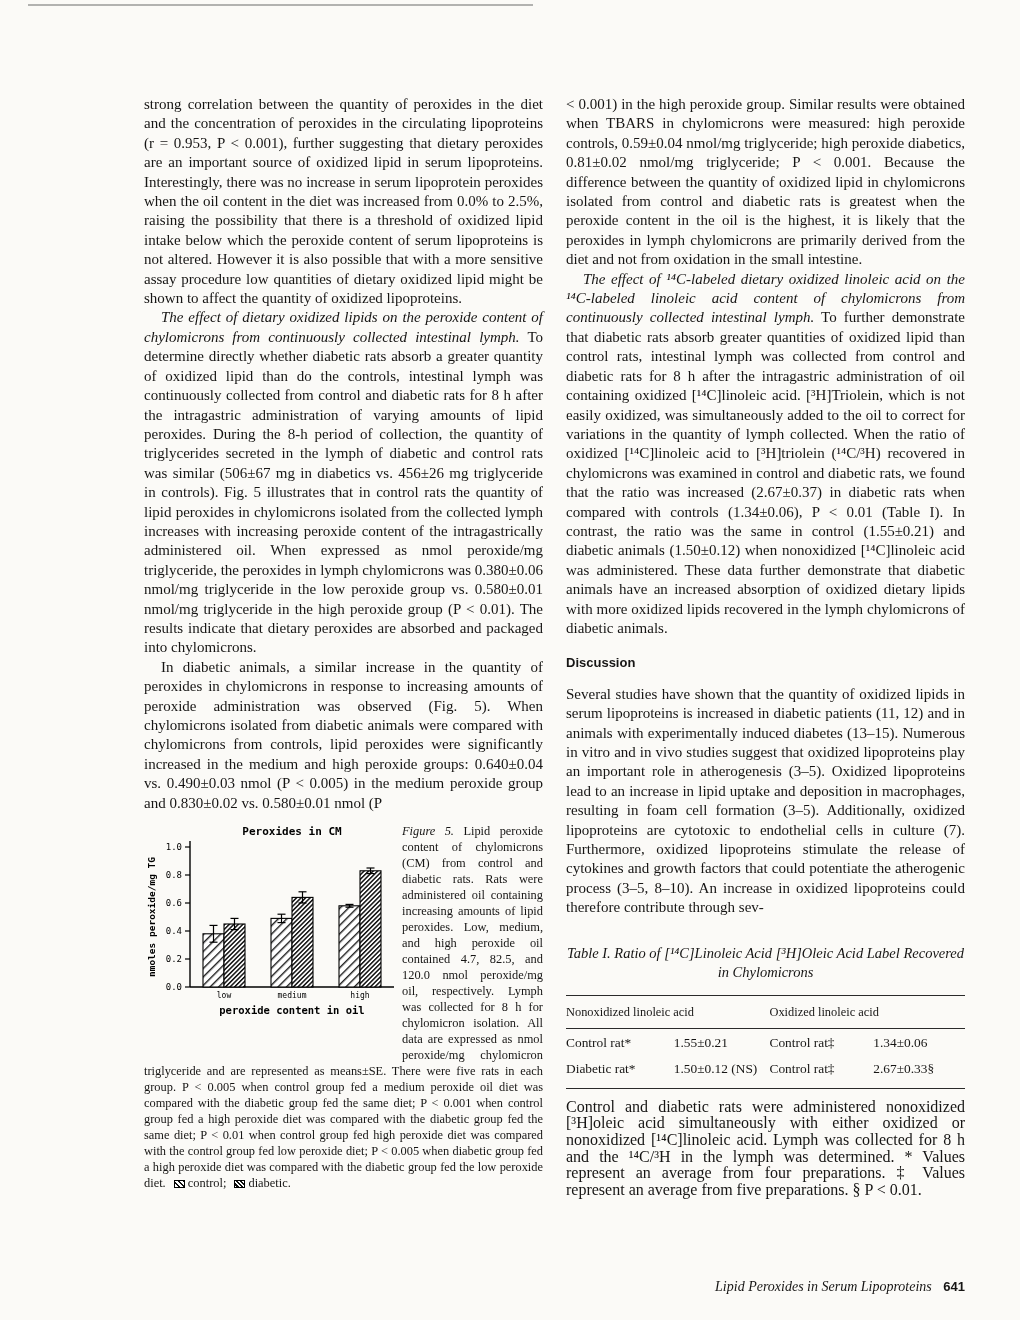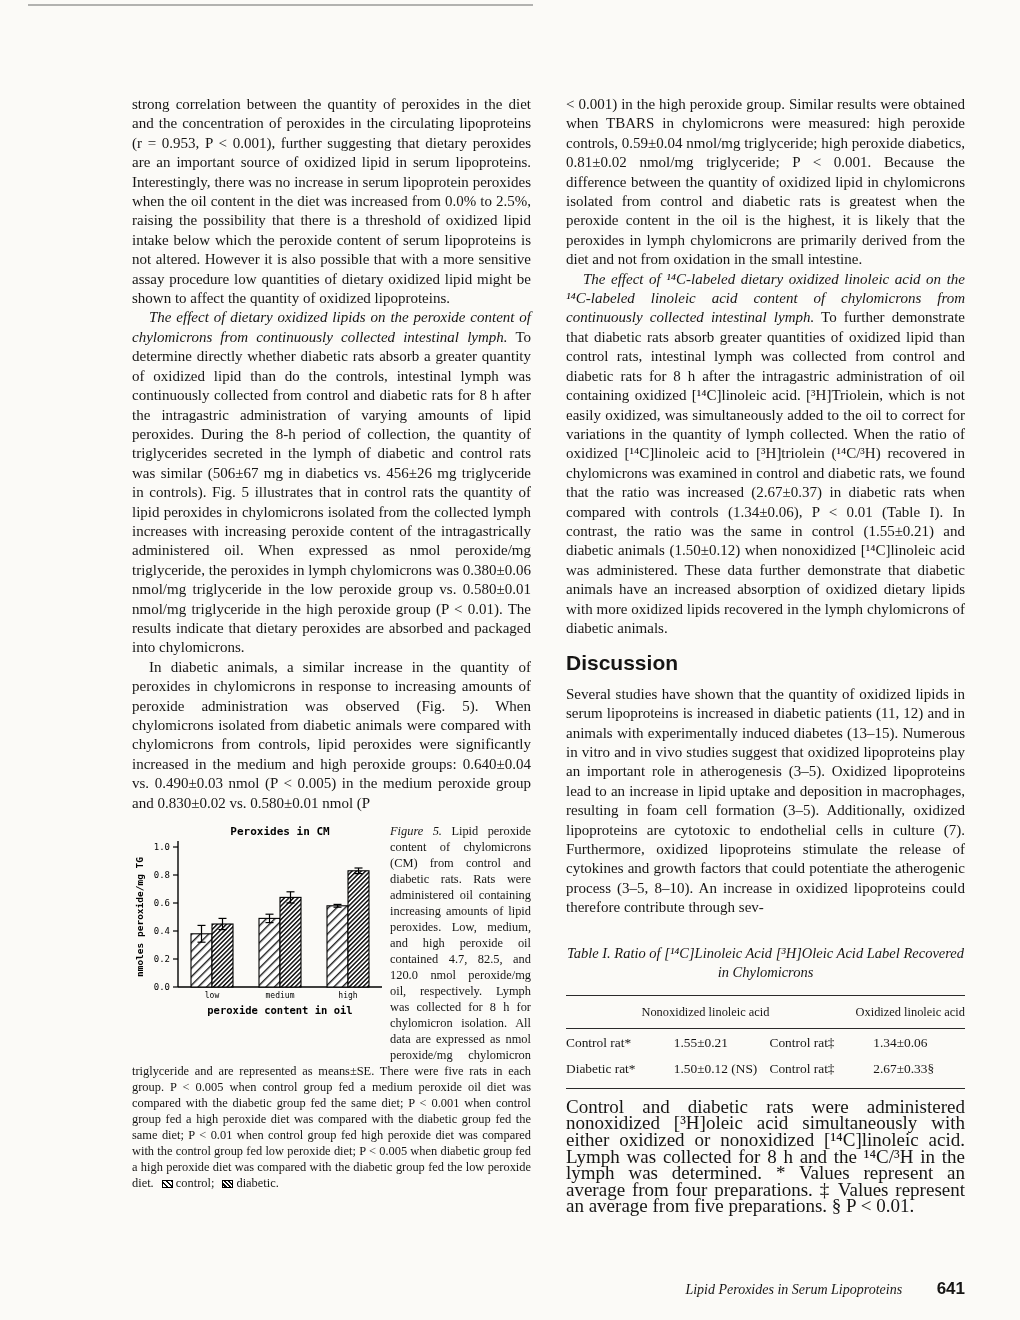--- a/index.html
+++ b/index.html
@@ -6,53 +6,53 @@
   html,body { width:1020px; height:1320px; }
   body {
     background:#fbfaf7;
     color:#161514;
     font-family:"Liberation Serif", serif;
     position:relative;
     overflow:hidden;
   }
   .scan-edge { position:absolute; top:4px; left:28px; width:505px; height:2px; background:#777; opacity:.55; }
   .col { position:absolute; top:95px; width:399px; text-align:justify; font-size:15px; line-height:19.4px; }
-  .col-left  { left:132px; }
+  .col-left  { left:144px; }
   .col-right { left:566px; }
   .body-p { text-indent:17px; }
   .no-indent { text-indent:0; }
   .ital { font-style:italic; }
   .heading {
     font-family:"Liberation Sans", sans-serif;
-    font-size:21px; font-weight:bold;
+    font-size:13px; font-weight:bold;
     margin:15px 0 12px; text-align:left;
   }
   .figure { margin-top:10px; font-size:12.4px; line-height:16px; text-align:justify; }
   .chart  { float:left; width:258px; height:226px; }
   .caption { text-indent:0; }
   .swatch {
     display:inline-block; width:11px; height:8px;
     border:1px solid #000; vertical-align:-1px; margin:0 3px 0 5px;
   }
   .swatch-a { background:repeating-linear-gradient(45deg,#fff 0 2.6px,#111 2.6px 3.6px); }
   .swatch-b { background:repeating-linear-gradient(45deg,#fff 0 1.4px,#111 1.4px 2.9px); }
   .tableI { margin-top:26px; }
   .tbl-title { font-style:italic; font-size:14.5px; line-height:19px; margin-bottom:13px; text-align:center; text-indent:0; }
   .tableI table { width:100%; border-collapse:collapse; border-top:1.5px solid #2a2a2a; font-size:13.4px; }
-  .tableI thead th { font-weight:normal; font-size:12.4px; padding:7px 0 6px; border-bottom:1.5px solid #2a2a2a; text-align:right; }
+  .tableI thead th { font-weight:normal; font-size:12.4px; padding:7px 0 6px; border-bottom:1.5px solid #2a2a2a; text-align:left; }
   .tableI tbody td { padding:4px 0 3px; text-align:left; }
   .tableI tbody td.c1 { width:27%; }
   .tableI tbody td.c2 { width:24%; }
   .tableI tbody td.c3 { width:26%; }
   .tableI tbody td.c4 { width:23%; }
   .tableI tbody tr:last-child td { padding-bottom:9px; }
   .tableI tbody { border-bottom:1.5px solid #2a2a2a; }
-  .tbl-foot { font-size:19px; line-height:16.6px; margin-top:10px; text-align:justify; text-indent:0; }
+  .tbl-foot { font-size:16px; line-height:16.6px; margin-top:10px; text-align:justify; text-indent:0; }
   .footer { position:absolute; top:1279px; left:566px; width:399px; text-align:right; font-size:14px; }
-  .footer .page-num { font-weight:bold; font-size:17px; margin-left:31px; font-family:"Liberation Sans", sans-serif; }
+  .footer .page-num { font-weight:bold; font-size:13px; margin-left:8px; font-family:"Liberation Sans", sans-serif; }
 </style>
 </head>
 <body>
 
 <div class="page">
 
   <div class="scan-edge"></div>
 
   <div class="col col-left">
     <p class="body-p no-indent">strong correlation between the quantity of peroxides in the diet and the concentration of peroxides in the circulating lipoproteins (r = 0.953, P &lt; 0.001), further suggesting that dietary peroxides are an important source of oxidized lipid in serum lipoproteins. Interestingly, there was no increase in serum lipoprotein peroxides when the oil content in the diet was increased from 0.0% to 2.5%, raising the possibility that there is a threshold of oxidized lipid intake below which the peroxide content of serum lipoproteins is not altered. However it is also possible that with a more sensitive assay procedure low quantities of dietary oxidized lipid might be shown to affect the quantity of oxidized lipoproteins.</p>

